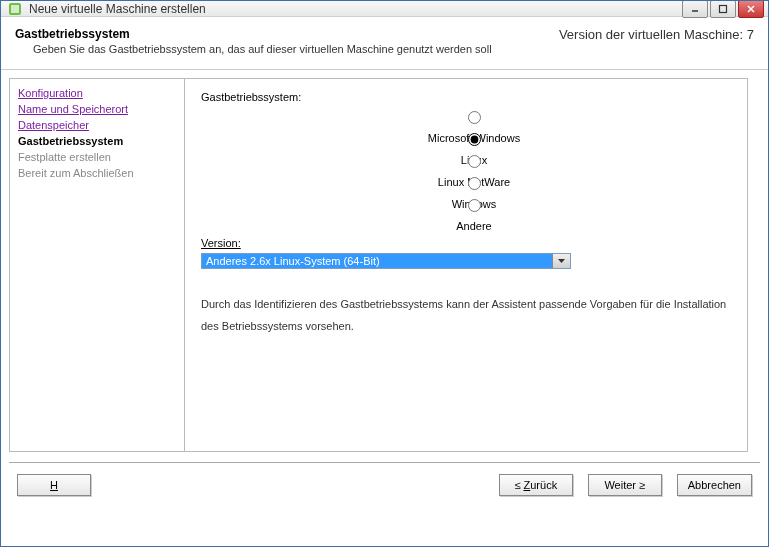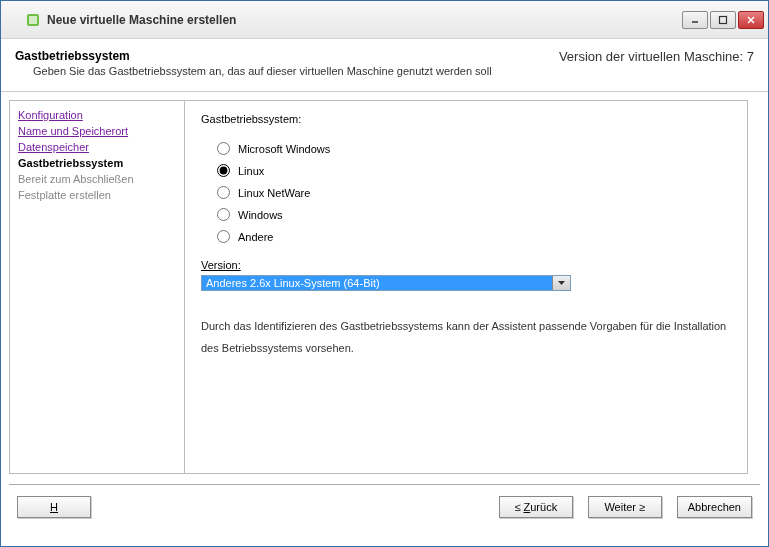--- a/index.html
+++ b/index.html
@@ -1,18 +1,18 @@
 <!DOCTYPE html>
 <html><head>
 <meta charset="utf-8">
 <style>
 * { box-sizing: border-box; margin: 0; padding: 0; }
 body { font-family: Tahoma, Arial, sans-serif; font-size: 11px; background: #fff; width: 769px; height: 547px; overflow: hidden; border: 1px solid #3a6ea5; }
 
-.titlebar { height: 38px; background: linear-gradient(to bottom, #f8f8f8, #e8e8e8); border-bottom: 1px solid #d0d0d0; display: flex; align-items: center; padding: 0 4px 0 24px; font-weight: bold; }
+.titlebar { height: 16px; background: linear-gradient(to bottom, #f8f8f8, #e8e8e8); border-bottom: 1px solid #d0d0d0; display: flex; align-items: center; padding: 0 4px 0 6px; }
 .titlebar-icon { width: 16px; height: 16px; margin-right: 6px; display: flex; align-items: center; justify-content: center; }
 .titlebar-title { flex: 1; color: #333; font-size: 12px; }
 .titlebar-controls { display: flex; gap: 2px; }
 .titlebar-btn { width: 26px; height: 18px; border: 1px solid #8a8a8a; border-radius: 2px; display: flex; align-items: center; justify-content: center; background: linear-gradient(to bottom, #f5f5f5, #ddd); cursor: pointer; }
 .titlebar-btn.close { background: linear-gradient(to bottom, #e97f7f, #c83838); border-color: #a02020; }
 .titlebar-btn svg { width: 10px; height: 10px; }
 
 .header { padding: 10px 14px 14px 14px; border-bottom: 1px solid #ccc; background: #fff; display: flex; justify-content: space-between; align-items: flex-start; }
 .header-left { }
 .header-title { font-weight: bold; font-size: 12px; color: #000; }
@@ -23,21 +23,21 @@
 
 .sidebar { width: 175px; border: 1px solid #bbb; border-right: none; background: #fff; padding: 6px 8px; }
 .sidebar-item { font-size: 11px; line-height: 16px; cursor: pointer; }
 .sidebar-item.link { color: #7a1fa0; text-decoration: underline; }
 .sidebar-item.current { font-weight: bold; color: #000; }
 .sidebar-item.disabled { color: #888; }
 
 .content { flex: 1; border: 1px solid #bbb; background: #fff; padding: 12px 16px; }
 .group-label { font-size: 11px; color: #000; margin-bottom: 8px; }
 .radio-group { padding-left: 16px; }
-.radio-row { display: flex; align-items: flex-end; height: 22px; gap: 8px; cursor: pointer; }
+.radio-row { display: flex; align-items: center; height: 22px; gap: 8px; cursor: pointer; flex-direction: column; }
 .radio-row input { accent-color: #000; }
 .radio-label { font-size: 11px; }
 
 .version-label { font-size: 11px; margin-top: 16px; text-decoration: underline; }
 .select-box { width: 370px; height: 16px; border: 1px solid #7b9ebd; margin-top: 4px; display: flex; background: #3399ff; }
 .select-value { flex: 1; color: #fff; font-size: 11px; padding: 2px 4px; display: flex; align-items: center; }
 .select-btn { width: 18px; background: linear-gradient(to bottom, #f0f0f0, #d0d0d0); border-left: 1px solid #888; display: flex; align-items: center; justify-content: center; }
 .select-btn svg { width: 7px; height: 4px; }
 
 .hint { font-size: 11px; color: #333; margin-top: 24px; line-height: 22px; }
@@ -88,22 +88,22 @@
   </div>
   <div class="header-right">Version der virtuellen Maschine: 7</div>
 </div>
 
 <div class="body">
   <div class="sidebar">
     <div class="sidebar-item link">Konfiguration</div>
     <div class="sidebar-item link">Name und Speicherort</div>
     <div class="sidebar-item link">Datenspeicher</div>
     <div class="sidebar-item current">Gastbetriebssystem</div>
+    <div class="sidebar-item disabled">Festplatte erstellen</div>
     <div class="sidebar-item disabled">Bereit zum Abschließen</div>
-    <div class="sidebar-item disabled">Festplatte erstellen</div>
   </div>
 
   <div class="content">
     <div class="group-label">Gastbetriebssystem:</div>
 
     <div class="radio-group">
       <label class="radio-row">
         <input type="radio" name="os" style="">
         <span class="radio-label">Microsoft Windows</span>
       </label>

